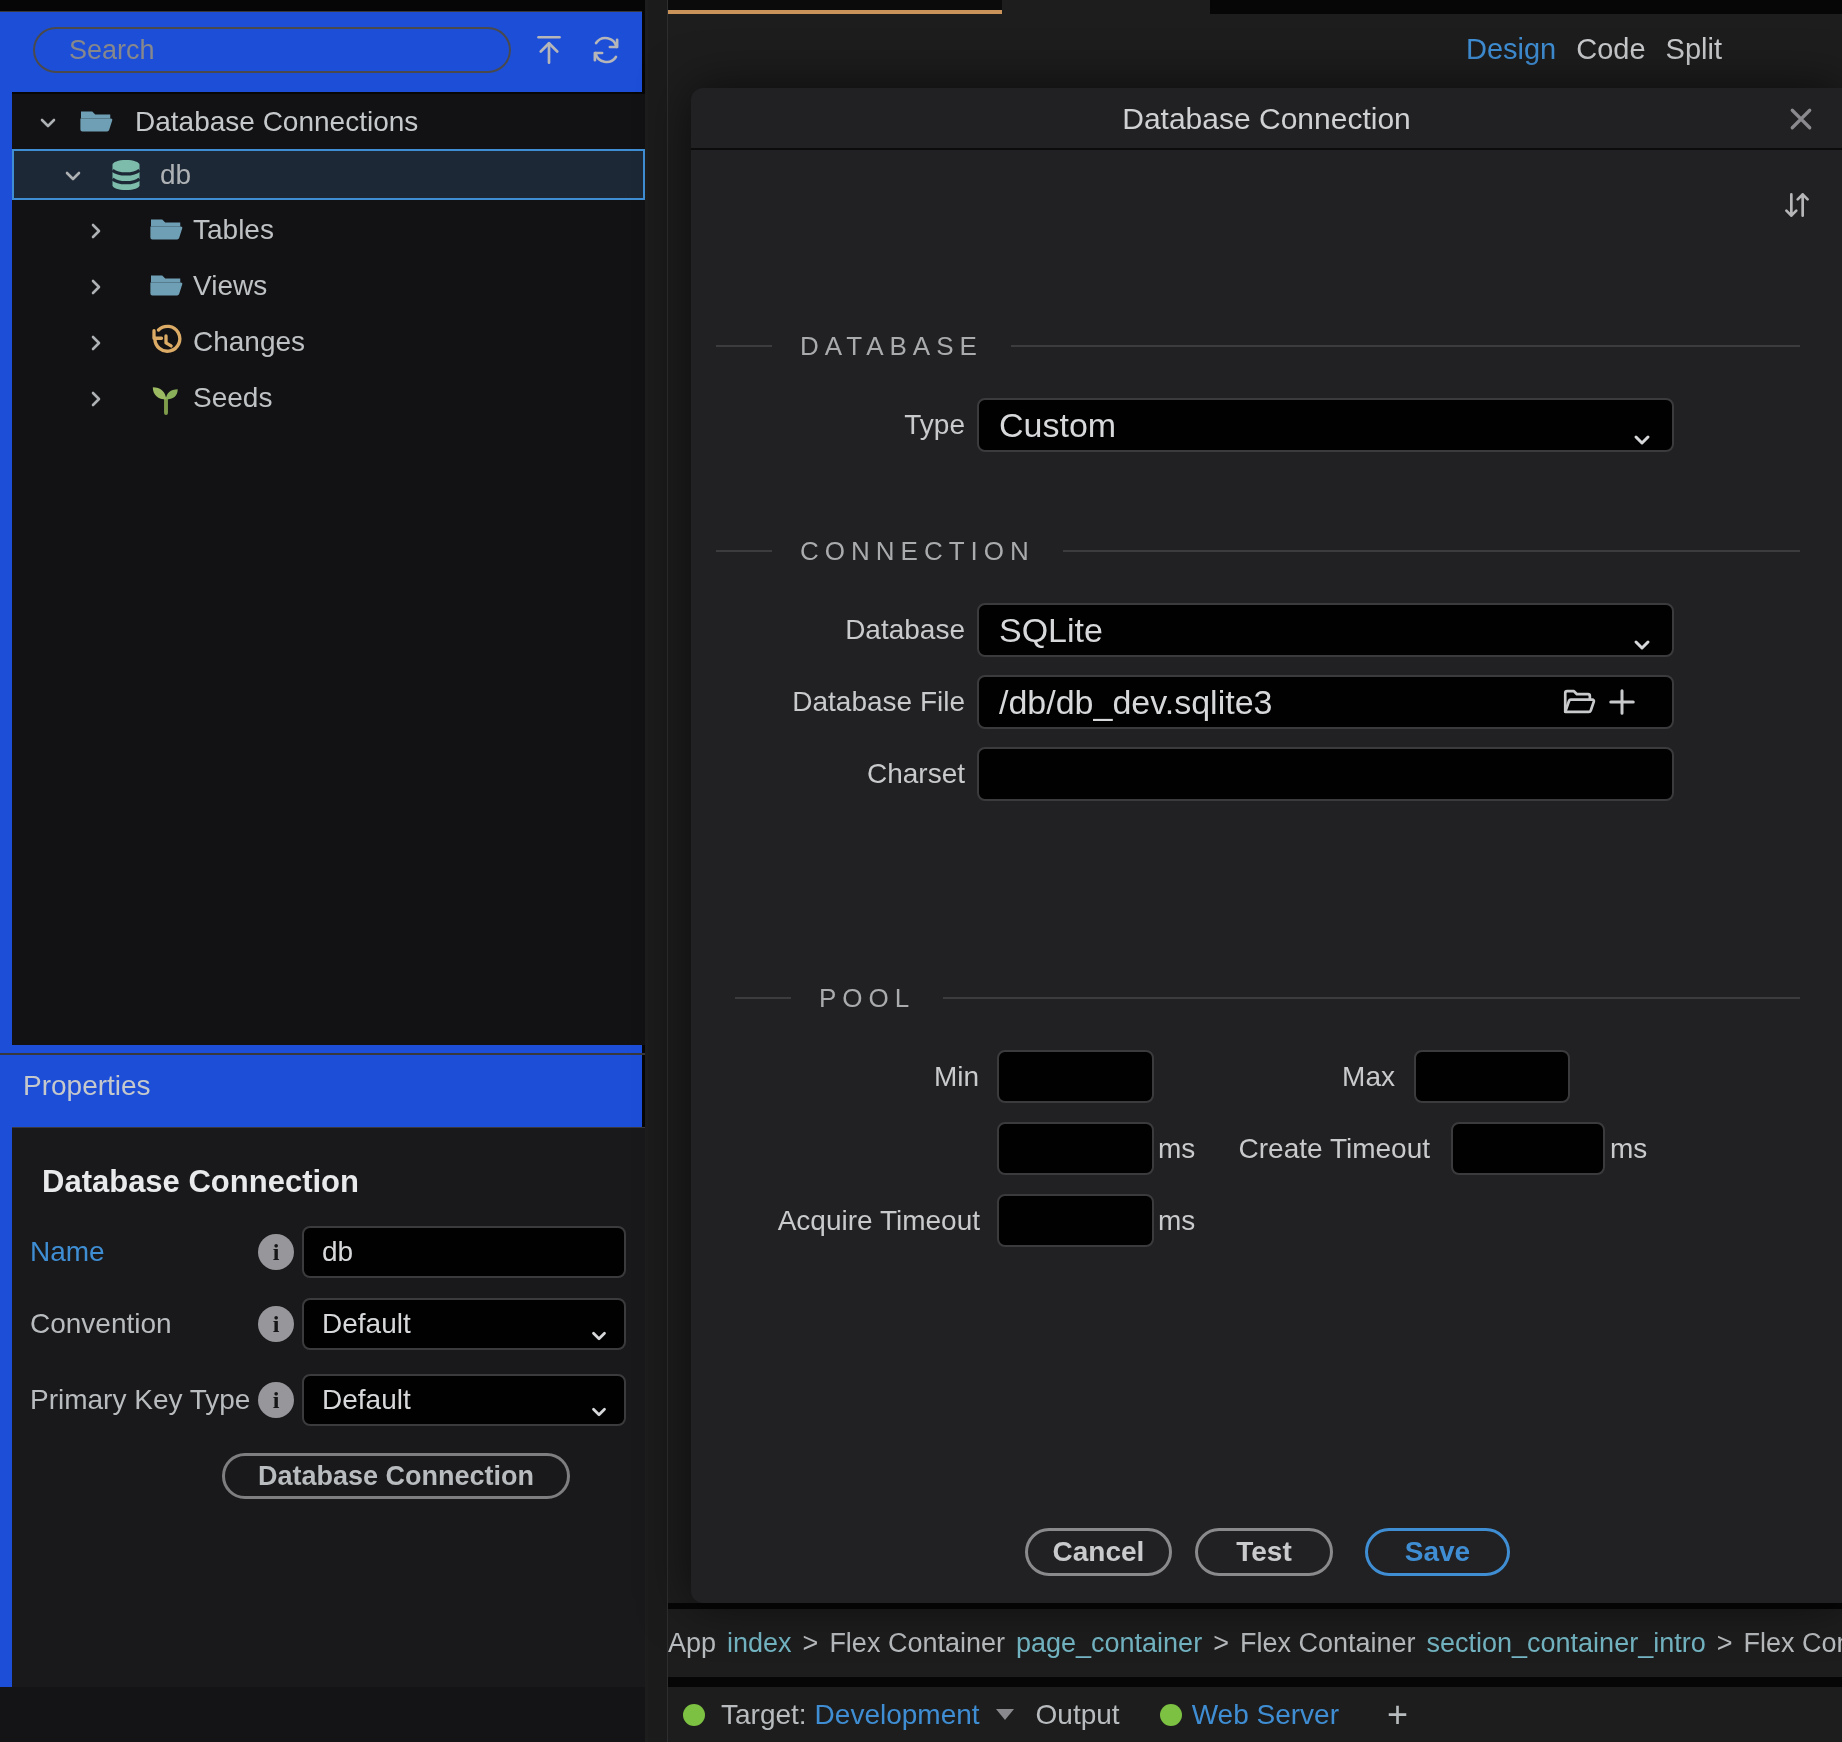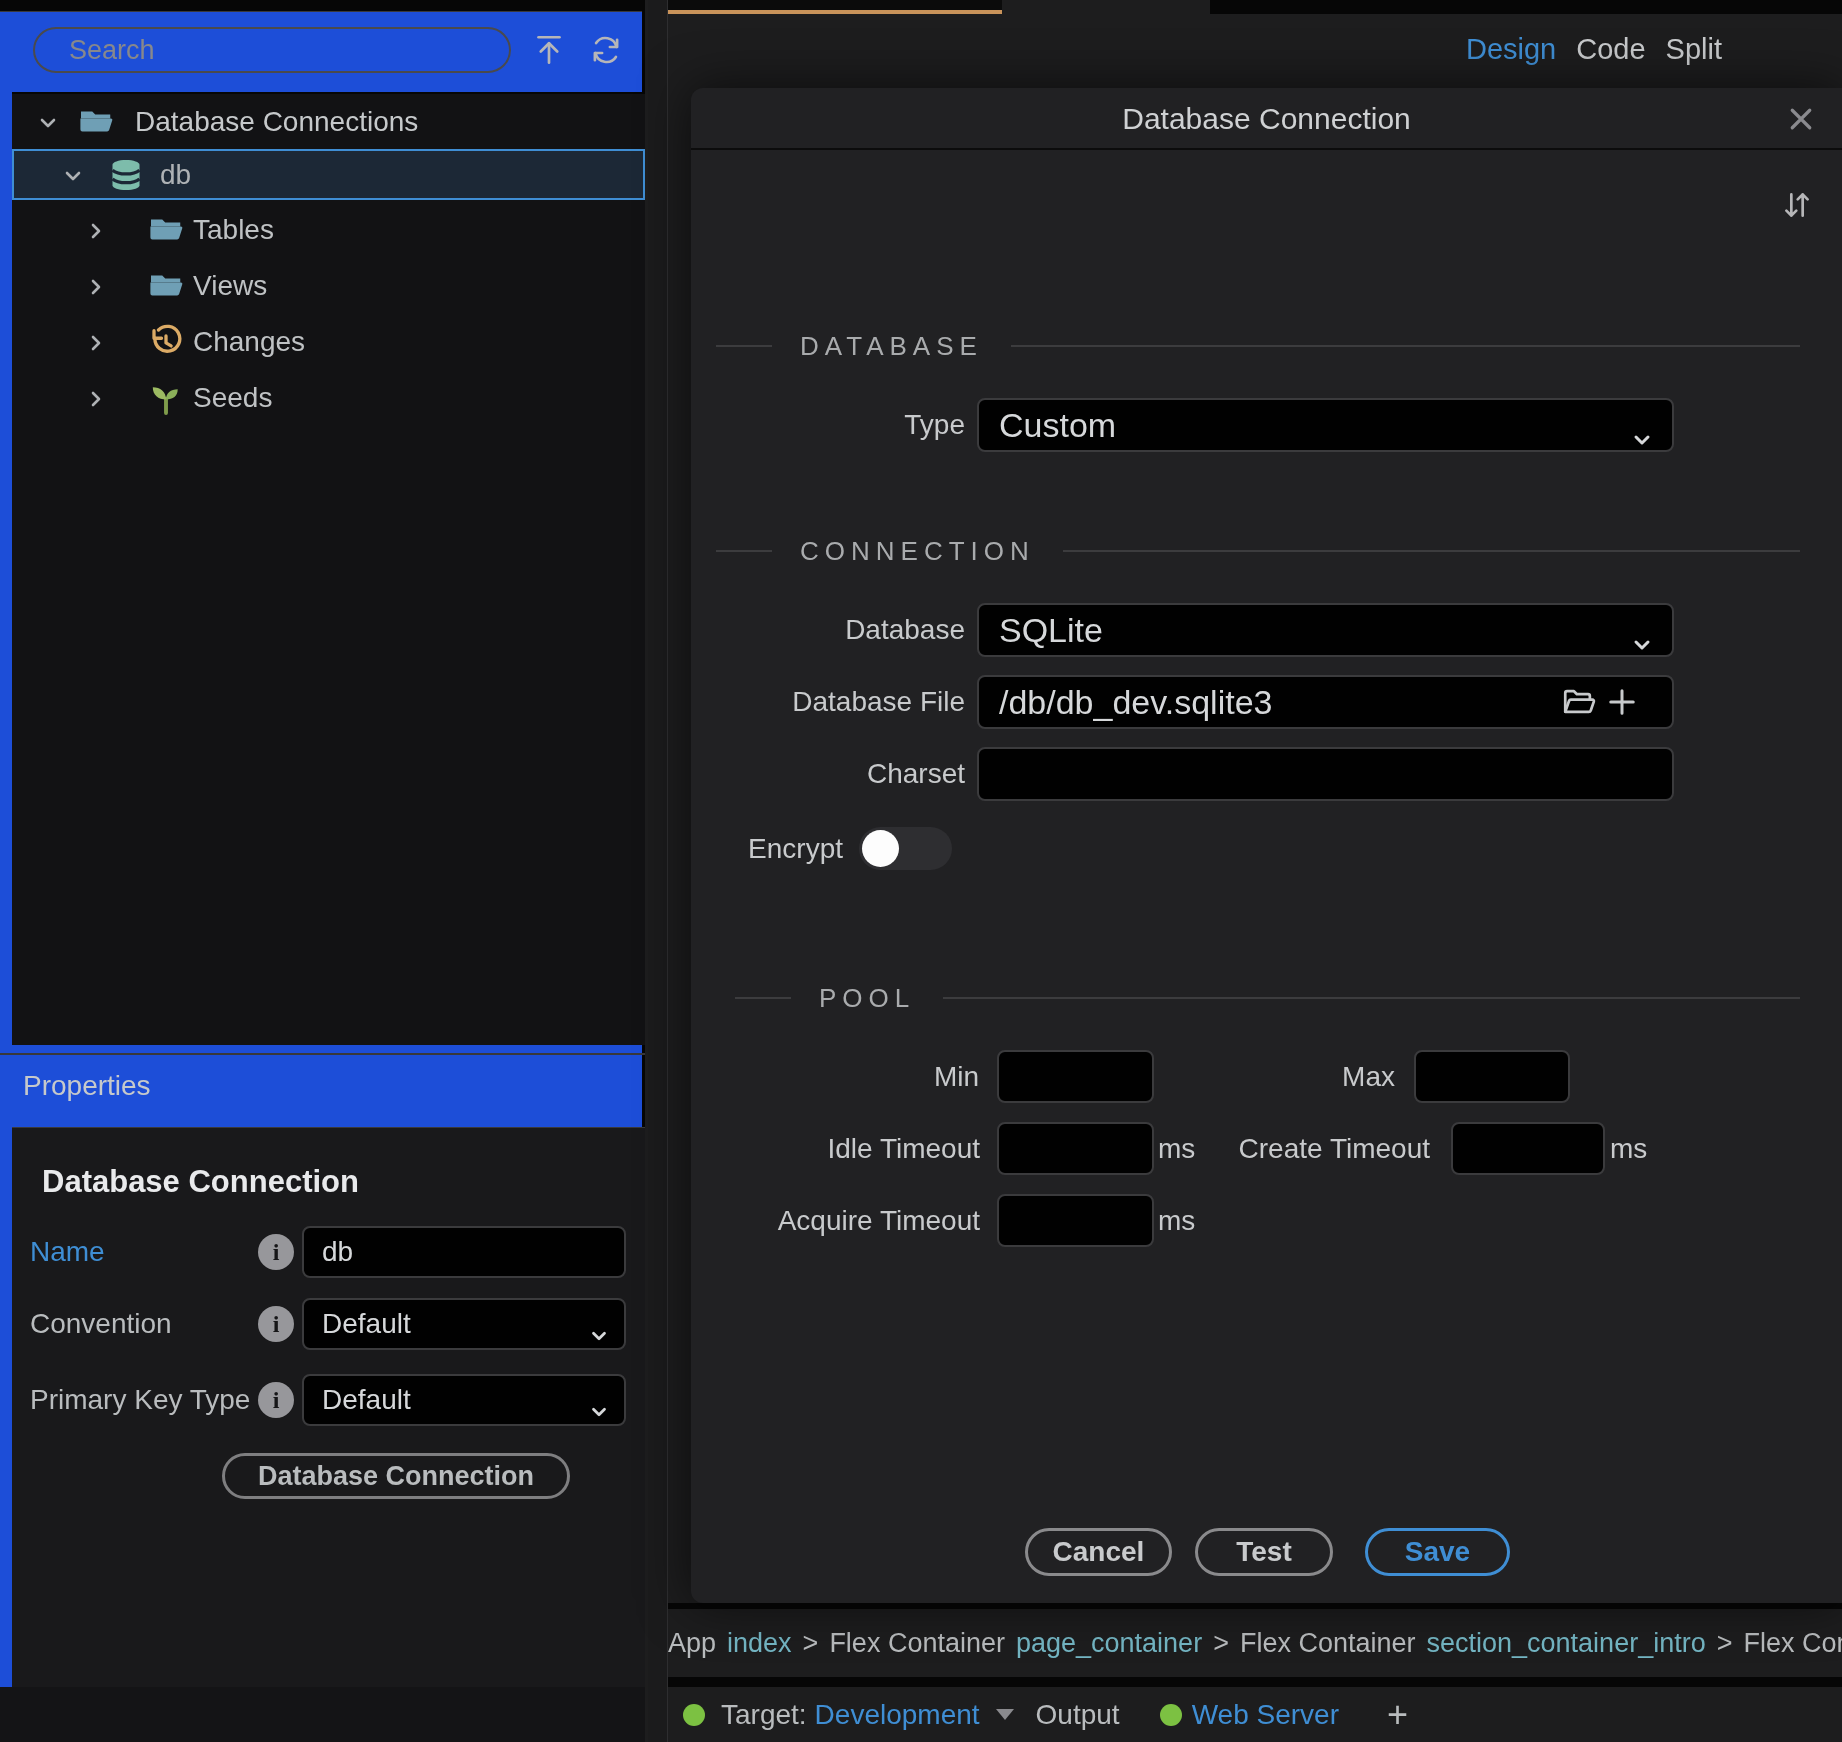--- a/index.html
+++ b/index.html
@@ -364,42 +364,35 @@
             </svg>
         </span>
       </div>
     </div>
 
     <div class="mrow" style="top:659px; height:54px;">
       <span class="mlabel" style="line-height:54px;">Charset</span>
       <input class="mcontrol" style="left: 286px; width: 697px; height: 54px;" value="">
     </div>
 
-    <div class="mrow" style="top:739px; height:43px;">
-      <span class="mlabel" style="width:152px; line-height:43px;">Encrypt</span>
-      <div class="toggle">
-        <span class="knob"></span>
-      </div>
-    </div>
 
     <div class="section-head" style="top:895px; left:44px;">
       <span class="dash"></span>
       <span class="stitle">POOL</span>
       <span class="line"></span>
     </div>
 
     <div class="mrow" style="top:962px; height:53px;">
       <span class="mlabel" style="width:288px; line-height:53px;">Min</span>
       <input class="mcontrol" style="left: 306px; width: 157px; height: 53px;">
       <span class="mlabel" style="left:580px; width:124px; line-height:53px;">Max</span>
       <input class="mcontrol" style="left: 723px; width: 156px; height: 53px;">
     </div>
 
     <div class="mrow" style="top:1034px; height:53px;">
-      <span class="mlabel" style="width:289px; line-height:53px;">Idle Timeout</span>
       <input class="mcontrol" style="left: 306px; width: 157px; height: 53px;">
       <span class="ms-suffix" style="left:467px; line-height:53px;">ms</span>
       <span class="mlabel" style="left:500px; width:239px; line-height:53px;">Create Timeout</span>
       <input class="mcontrol" style="left: 760px; width: 154px; height: 53px;">
       <span class="ms-suffix" style="left:919px; line-height:53px;">ms</span>
     </div>
 
     <div class="mrow" style="top:1106px; height:53px;">
       <span class="mlabel" style="width:289px; line-height:53px;">Acquire Timeout</span>
       <input class="mcontrol" style="left: 306px; width: 157px; height: 53px;">

